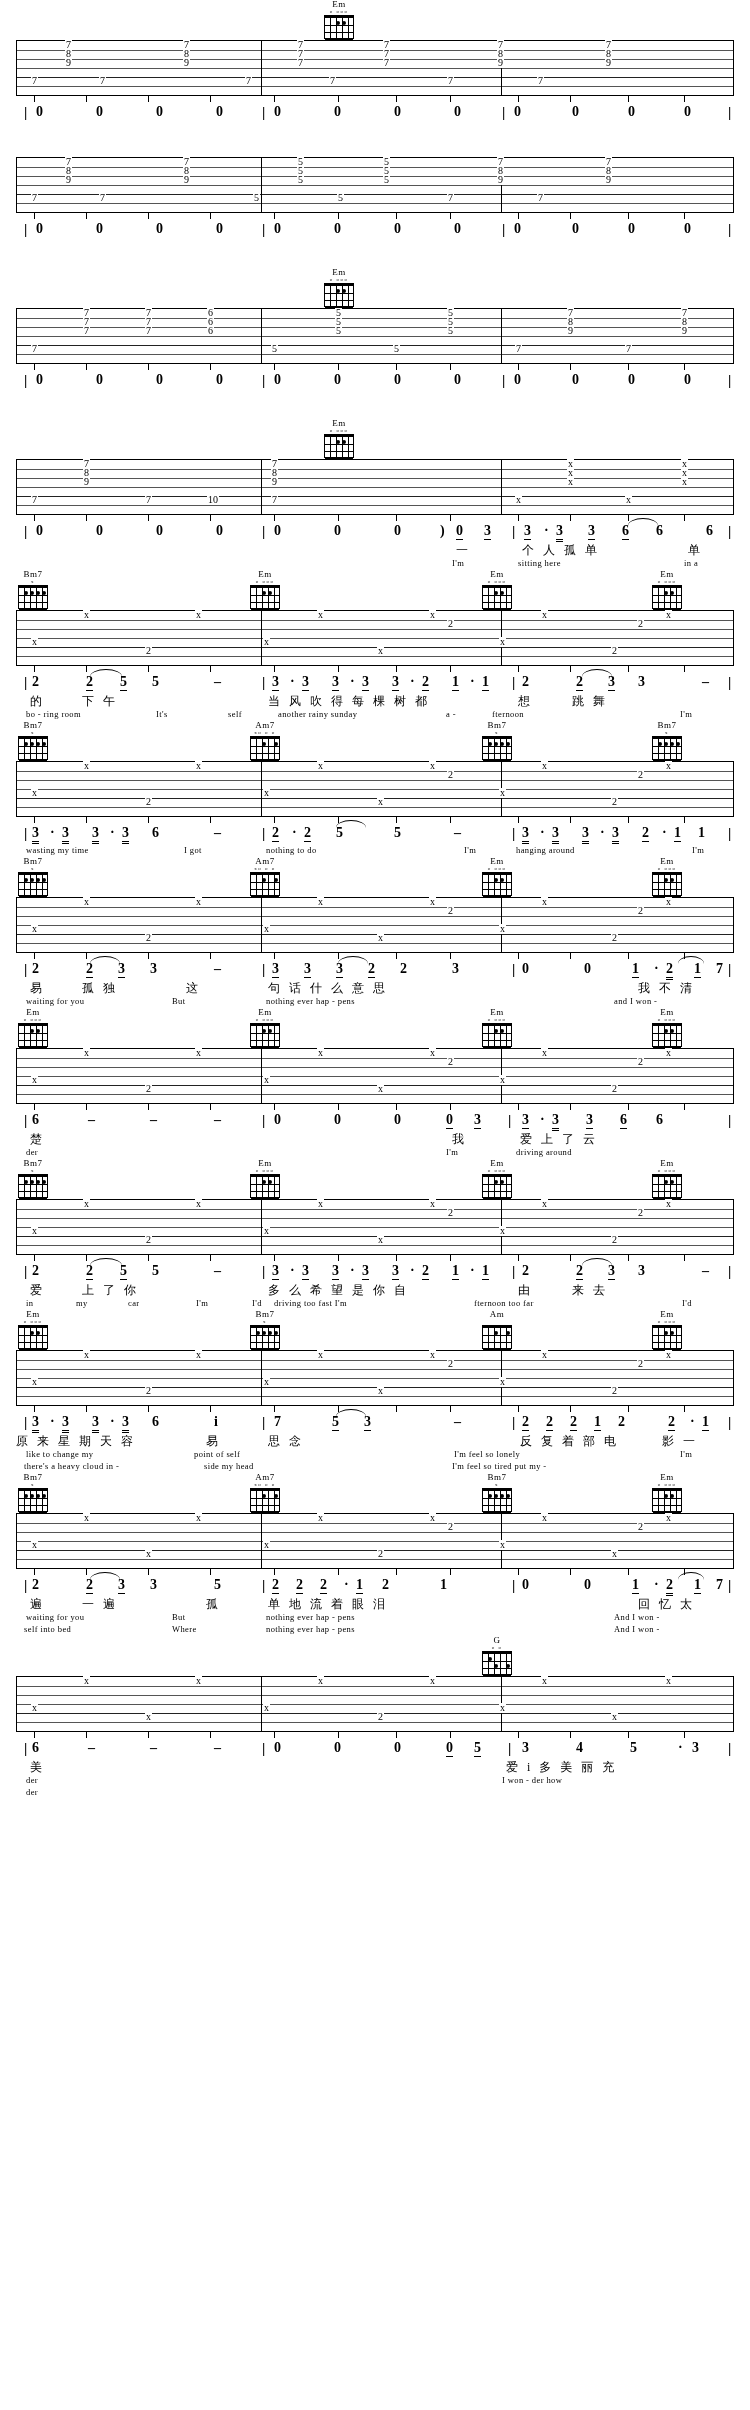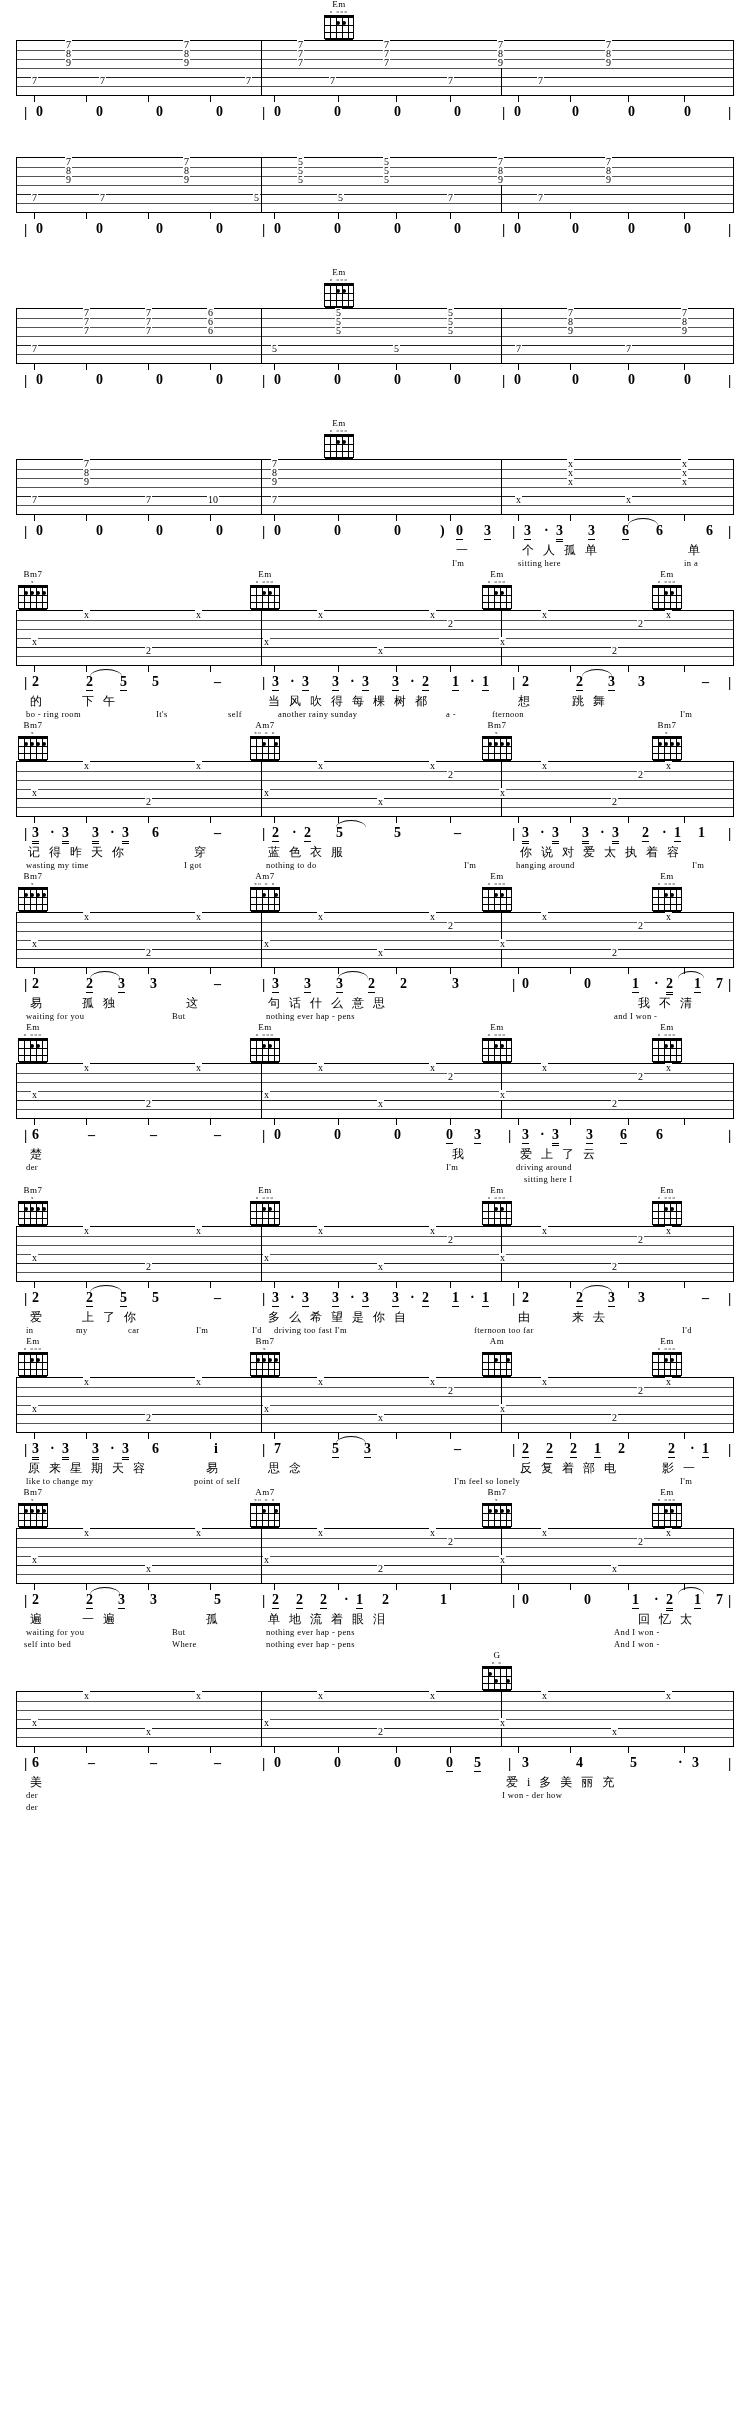--- a/index.html
+++ b/index.html
@@ -699,26 +699,20 @@
           <div class="n uu" style="left: 566px;">3</div>
           <div class="n" style="left: 584px;">·</div>
           <div class="n uu" style="left: 596px;">3</div>
           <div class="n u" style="left: 626px;">2</div>
           <div class="n" style="left: 646px;">·</div>
           <div class="n u" style="left: 658px;">1</div>
           <div class="n" style="left: 682px;">1</div>
           <div class="pipe" style="left: 712px;">|</div>
           <div class="tie" style="left: 320px; top: -5px; width: 30px;"></div>
         </div>
-        <div class="lyricrow">
-          <div class="cn" style="left: 12px;">记 得 昨 天 你</div>
-          <div class="cn" style="left: 178px;">穿</div>
-          <div class="cn" style="left: 252px;">蓝 色 衣 服</div>
-          <div class="cn" style="left: 504px;">你 说 对 爱 太 执 着 容</div>
-        </div>
         <div class="lyricrow" style="height: 12px;">
           <div class="en" style="left: 10px;">wasting my  time</div>
           <div class="en" style="left: 168px;">I got</div>
           <div class="en" style="left: 250px;">nothing to  do</div>
           <div class="en" style="left: 448px;">I'm</div>
           <div class="en" style="left: 500px;">hanging  around</div>
           <div class="en" style="left: 676px;">I'm</div>
         </div>
       </div>
       <div class="system">
@@ -987,23 +981,20 @@
         </div>
         <div class="lyricrow">
           <div class="cn" style="left: 14px;">楚</div>
           <div class="cn" style="left: 436px;">我</div>
           <div class="cn" style="left: 504px;">爱 上 了 云</div>
         </div>
         <div class="lyricrow" style="height: 12px;">
           <div class="en" style="left: 10px;">der</div>
           <div class="en" style="left: 430px;">I'm</div>
           <div class="en" style="left: 500px;">driving around</div>
-        </div>
-        <div class="lyricrow" style="height: 12px;">
-          <div class="en" style="left: 508px;">sitting here I</div>
         </div>
       </div>
       <div class="system">
         <div class="chordrow">
           <div class="chordbox" style="left: 16px;">
             <div class="chordname">Bm7</div>
             <div class="chordmarks">x</div>
             <div class="grid">
               <div class="v" style="left: 5px;"></div>
               <div class="v" style="left: 11px;"></div>
@@ -1272,31 +1263,36 @@
           <div class="n u" style="left: 554px;">2</div>
           <div class="n u" style="left: 578px;">1</div>
           <div class="n" style="left: 602px;">2</div>
           <div class="n u" style="left: 652px;">2</div>
           <div class="n" style="left: 674px;">·</div>
           <div class="n u" style="left: 686px;">1</div>
           <div class="pipe" style="left: 712px;">|</div>
           <div class="tie" style="left: 320px; top: -5px; width: 30px;"></div>
         </div>
         <div class="lyricrow">
-          <div class="cn" style="left: 12px; text-align: center;">原 来 星 期 天 容</div>
+          <div class="cn" style="left: 0; text-align: center;">原 来 星 期 天 容</div>
           <div class="cn" style="left: 190px;">易</div>
           <div class="cn" style="left: 252px;">思 念</div>
           <div class="cn" style="left: 504px;">反 复 着 部 电</div>
           <div class="cn" style="left: 646px;">影 一</div>
         </div>
         <div class="lyricrow" style="height: 12px;">
           <div class="en" style="left: 10px;">like  to   change  my</div>
           <div class="en" style="left: 178px;">point  of  self</div>
           <div class="en" style="left: 438px;">I'm  feel   so  lonely</div>
           <div class="en" style="left: 664px;">I'm</div>
+        </div>
+        <div class="lyricrow" style="height: 12px;">
+          <div class="en" style="left: 8px;">there's  a heavy cloud in -</div>
+          <div class="en" style="left: 188px;">side   my  head</div>
+          <div class="en" style="left: 436px;">I'm  feel   so   tired   put my -</div>
         </div>
       </div>
       <div class="system">
         <div class="chordrow">
           <div class="chordbox" style="left: 16px;">
             <div class="chordname">Bm7</div>
             <div class="chordmarks">x</div>
             <div class="grid">
               <div class="v" style="left: 5px;"></div>
               <div class="v" style="left: 11px;"></div>

